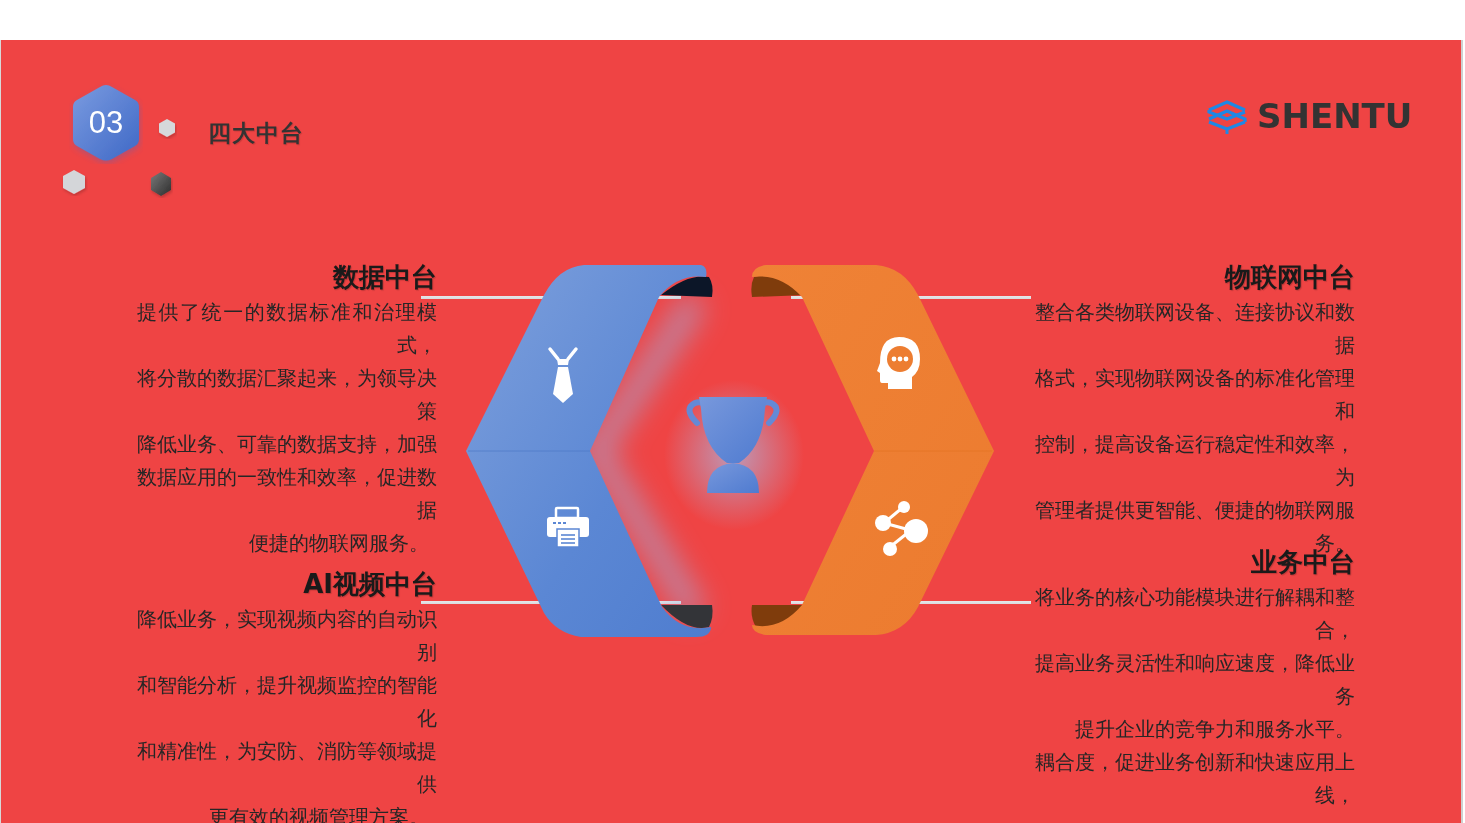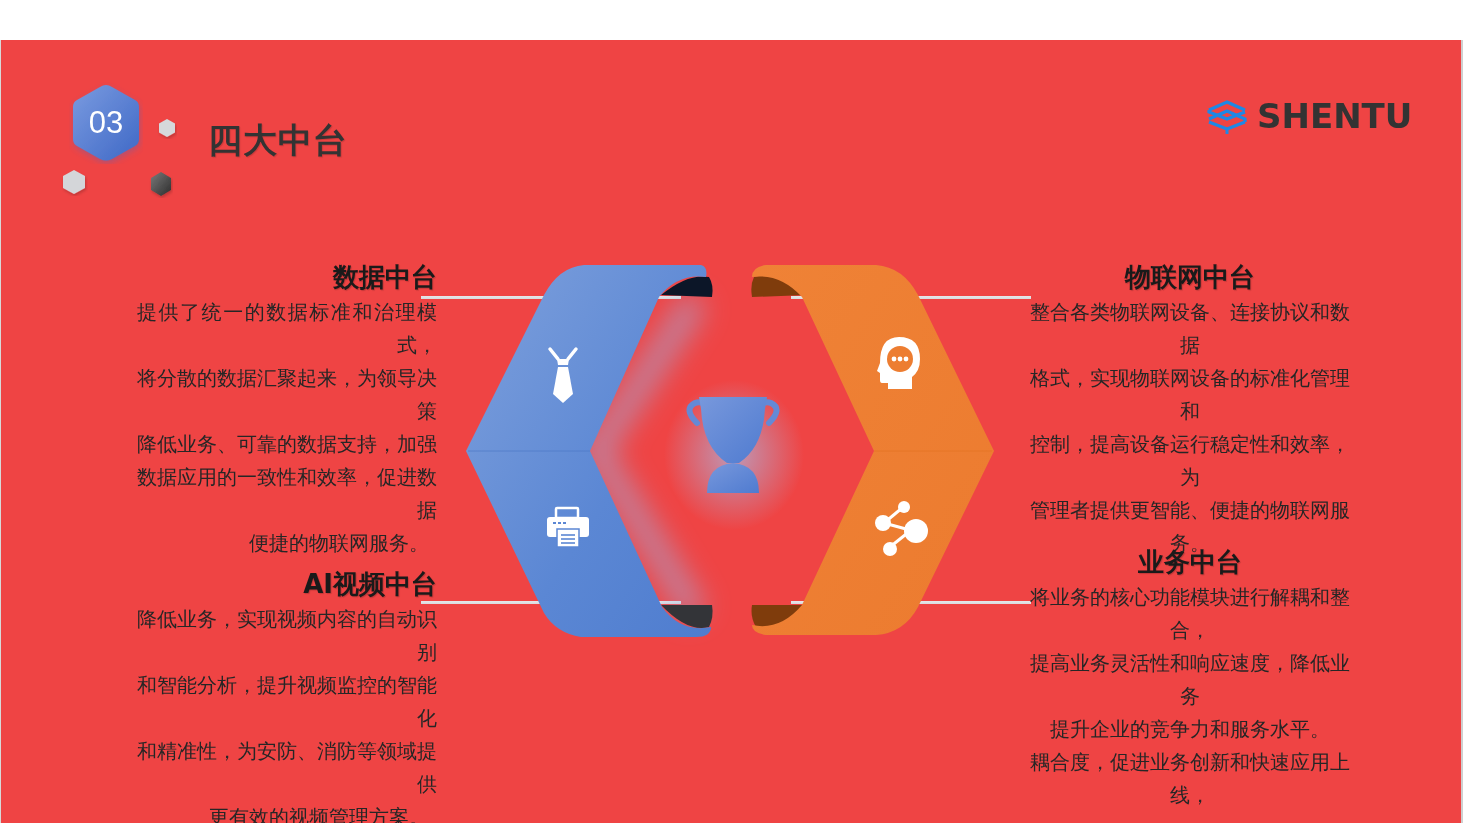--- a/index.html
+++ b/index.html
@@ -19,41 +19,41 @@
   .badge { position: absolute; left: 68px; top: 42px; width: 74px; height: 82px; }
   .badge svg { width: 100%; height: 100%; }
   .badge-num {
     position: absolute; left: 0; top: 0; width: 74px; height: 82px;
     display: flex; align-items: center; justify-content: center;
     color: #ffffff; font-family: "Liberation Sans", sans-serif; font-size: 31px;
   }
   .hex-deco { position: absolute; }
   .page-title {
     position: absolute; left: 207px; top: 78px;
-    font-size: 34px; font-weight: bold; color: #333333; letter-spacing: 1px;
+    font-size: 23px; font-weight: bold; color: #333333; letter-spacing: 1px;
     text-shadow: 1px 1px 1px rgba(0,0,0,0.15);
   }
 
   .logo { position: absolute; left: 1204px; top: 58px; display: flex; align-items: flex-end; }
   .logo svg { width: 44px; height: 36px; }
   .logo-text {
     margin-left: 8px; font-family: "DejaVu Sans", sans-serif; font-weight: bold;
     font-size: 34px; color: #333333; letter-spacing: 0px; line-height: 36px;
   }
 
   
   .block { position: absolute; width: 300px; }
   .block .title {
     font-size: 26px; font-weight: bold; color: #1a1a1a; line-height: 34px;
     text-shadow: 1px 1px 1px rgba(0,0,0,0.18);
   }
   .block .body { font-size: 20px; color: #262626; line-height: 33px; margin-top: 2px; }
   .block.left { text-align: right; }
   .block.left .body { text-align: justify; text-align-last: right; }
-  .block.right { text-align: center; }
+  .block.right { text-align: right; }
 
   .divider {
     position: absolute; height: 3px;
     background: linear-gradient(to bottom, #e6e8eb, #d9dbde);
   }
 
   
   .graphic { position: absolute; left: 455px; top: 215px; width: 560px; height: 400px; }
   .graphic svg { position: absolute; left: 0; top: 0; }
   .icon { position: absolute; }

